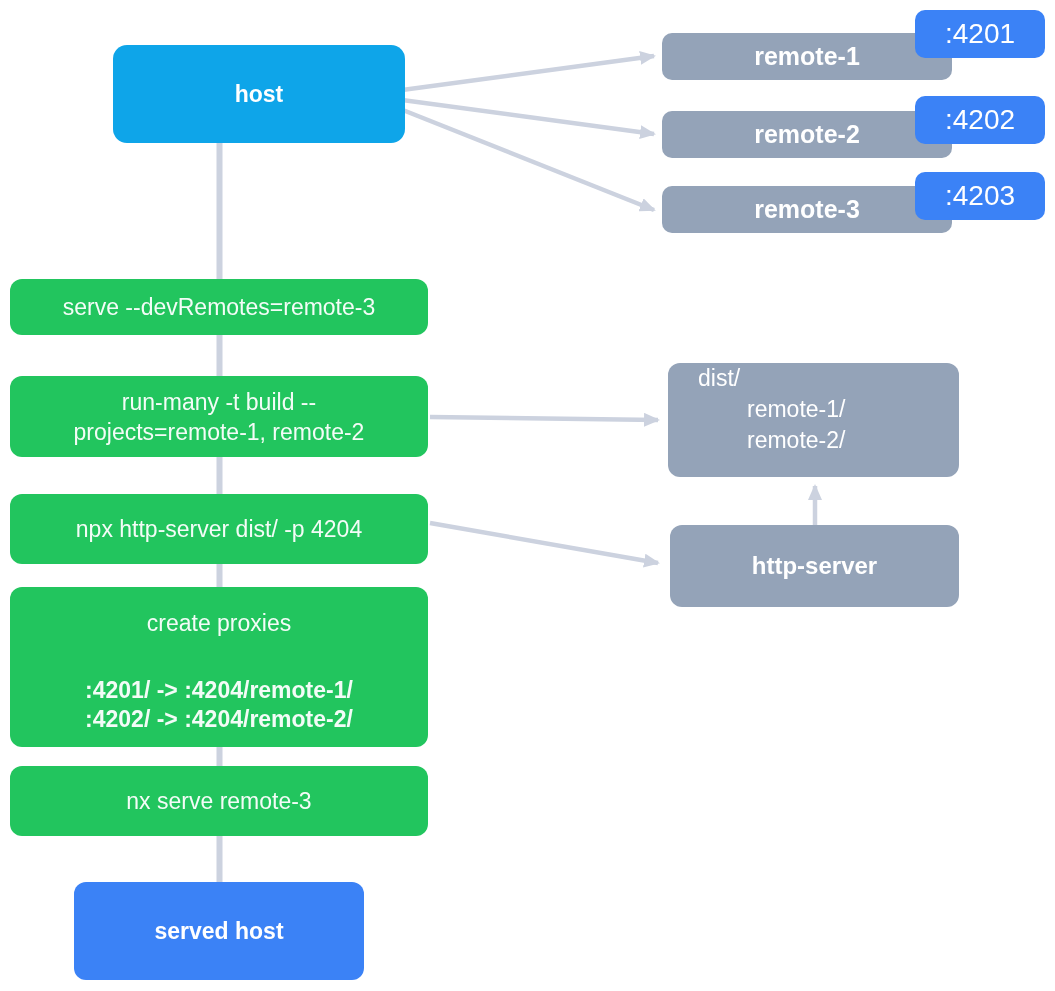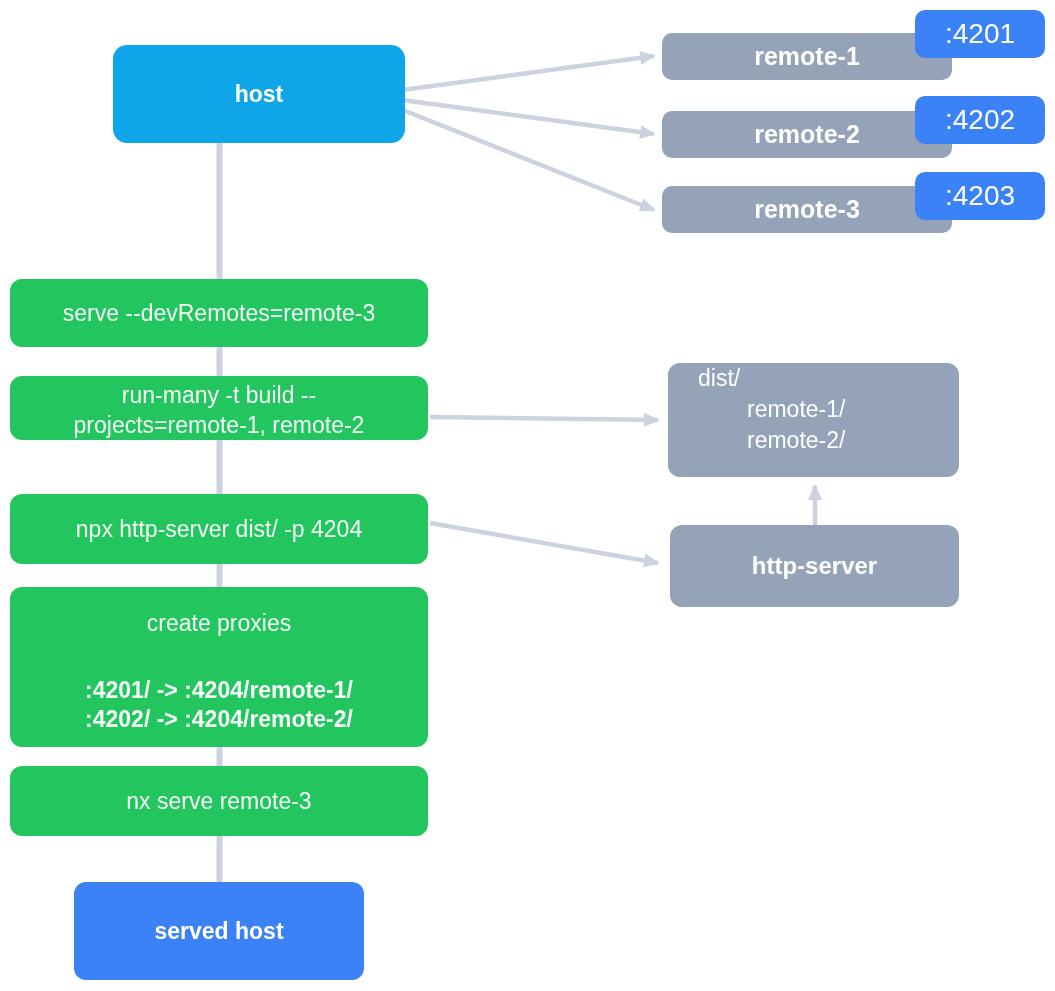--- a/index.html
+++ b/index.html
@@ -66,22 +66,22 @@
   .badge-3 { top: 172px; }
   .step {
     left: 10px; width: 418px;
     background: var(--step-bg);
     border-radius: 12px;
     color: rgba(255,255,255,0.95);
     font-size: 23px; font-weight: 400;
     flex-direction: column;
     line-height: 30px;
   }
-  .step-1 { top: 279px; height: 68px; }
-  .step-2 { top: 376px; height: 64px; justify-content: flex-end; }
+  .step-1 { top: 279px; height: 56px; }
+  .step-2 { top: 376px; height: 81px; }
   .step-3 { top: 494px; height: 70px; }
   .step-4 { top: 587px; height: 160px; justify-content: flex-start; padding-top: 22px; line-height: 29px; }
   .step-4 .proxy-lines { margin-top: 38px; font-weight: bold; }
   .step-5 { top: 766px; height: 70px; }
   .dist {
     left: 668px; top: 363px; width: 291px; height: 114px;
     background: var(--remote-bg);
     border-radius: 12px;
     font-size: 23px; line-height: 31px;
     display: block;

